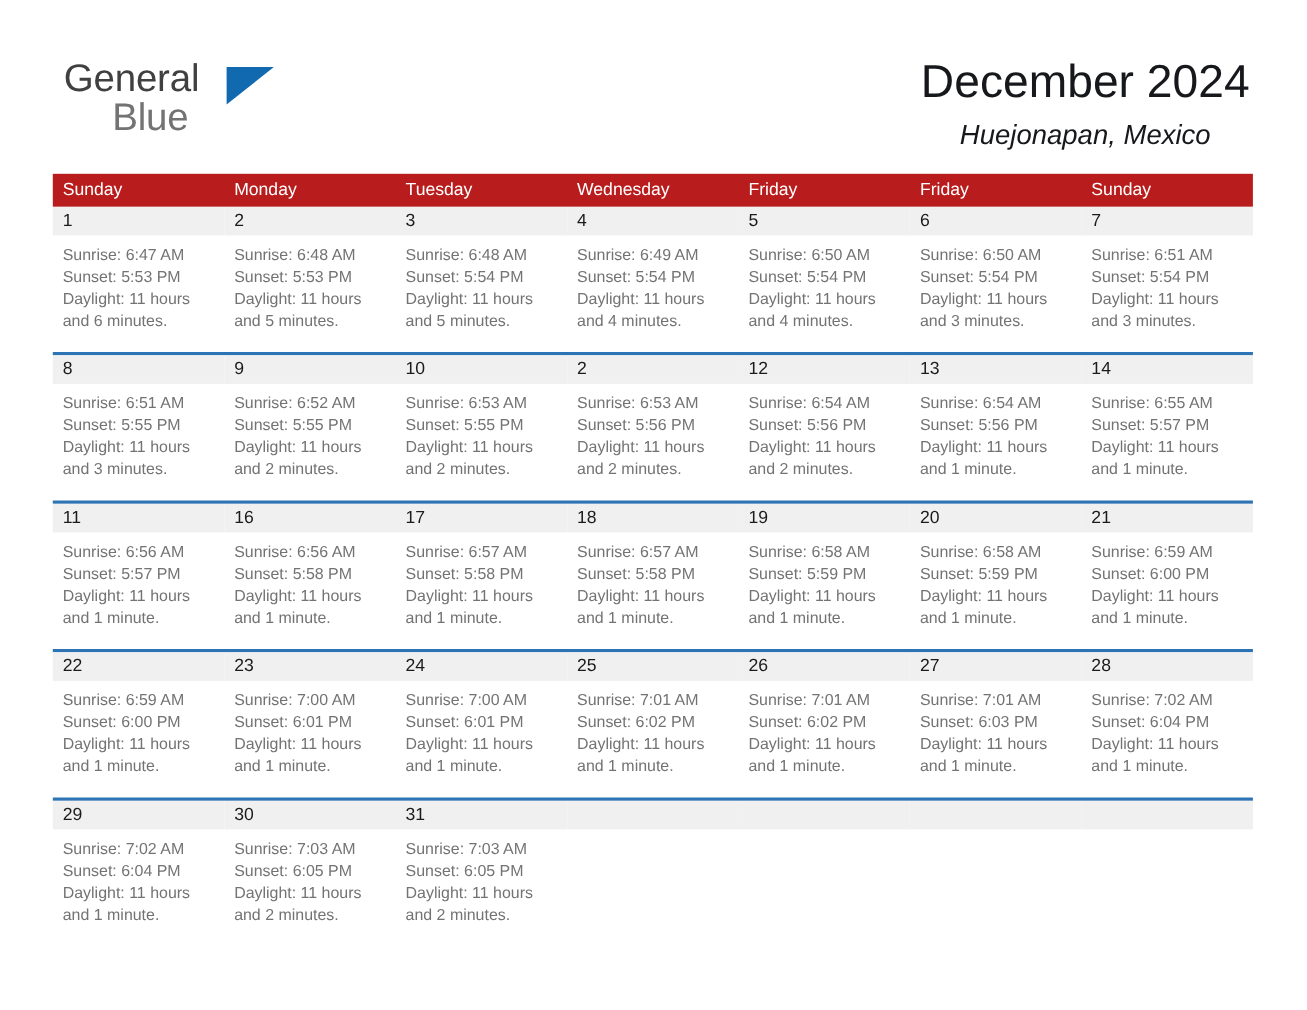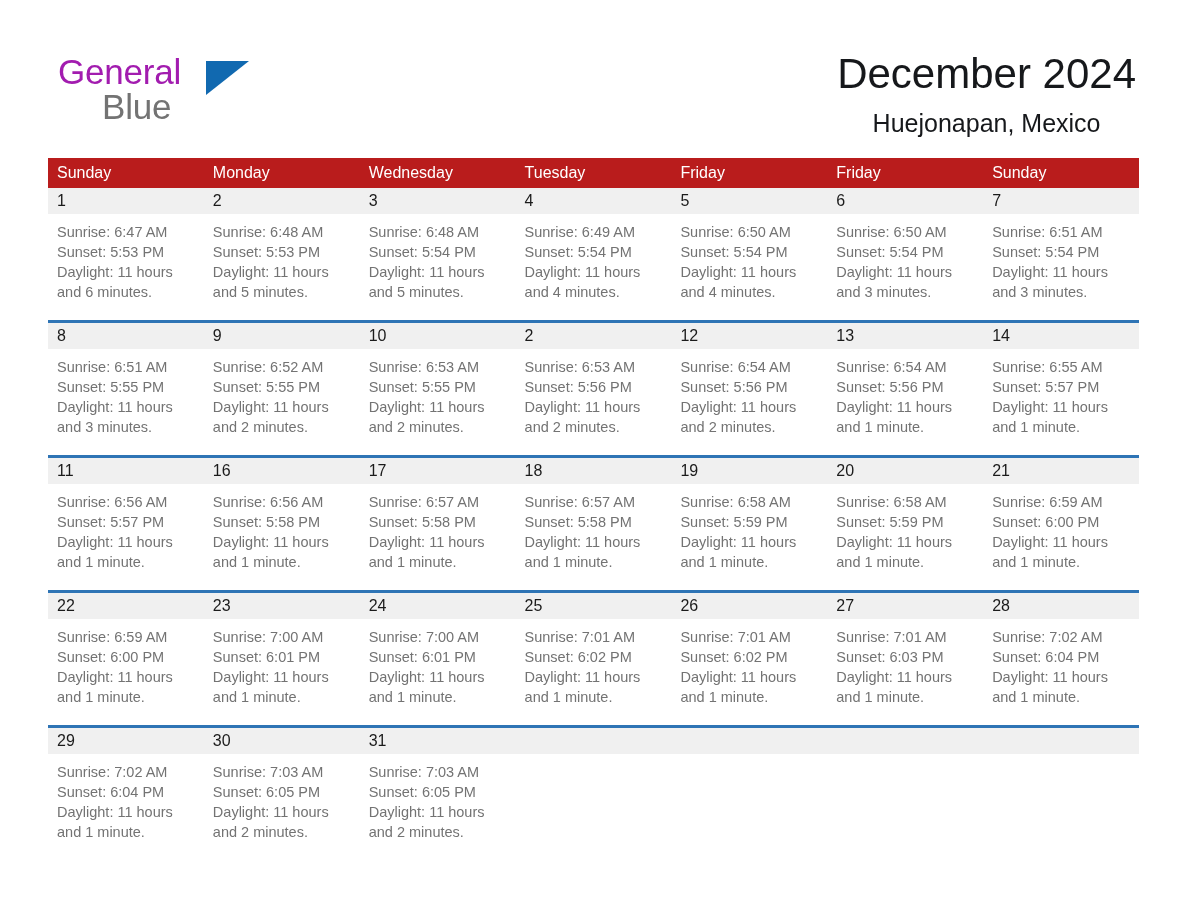--- a/index.html
+++ b/index.html
@@ -35,21 +35,21 @@
     top: 52px;
     width: 320px;
     height: 80px;
   }
   .brand-line1 {
     position: absolute;
     left: 0;
     top: 0;
     font-size: 35px;
     letter-spacing: -0.2px;
-    color: #a21caf;
+    color: #404040;
     line-height: 40px;
     white-space: nowrap;
   }
   .brand-tri {
     position: absolute;
     left: 148px;
     top: 9px;
     width: 0;
     height: 0;
     border-top: 34px solid #1169b0;
@@ -77,20 +77,21 @@
     line-height: 52px;
     color: #16181b;
     white-space: nowrap;
   }
   .cal-subtitle {
     margin-top: 8px;
     font-size: 25px;
     line-height: 30px;
     color: #16181b;
     white-space: nowrap;
+    font-style: italic;
   }
 
   
   .calendar {
     position: absolute;
     left: 48px;
     top: 158px;
     width: 1091px;
   }
   .weekhead {
@@ -158,22 +159,22 @@
       <div class="cal-subtitle">Huejonapan, Mexico</div>
     </div>
 
   </div>
 
   <div class="calendar">
 
     <div class="weekhead">
       <div class="dow">Sunday</div>
       <div class="dow">Monday</div>
+      <div class="dow">Tuesday</div>
       <div class="dow">Wednesday</div>
-      <div class="dow">Tuesday</div>
       <div class="dow">Friday</div>
       <div class="dow">Friday</div>
       <div class="dow">Sunday</div>
     </div>
 
     <div class="week first">
       <div class="cell">
           <div class="daynum">1</div>
           <div class="info">
             <div>Sunrise: 6:47 AM</div>

